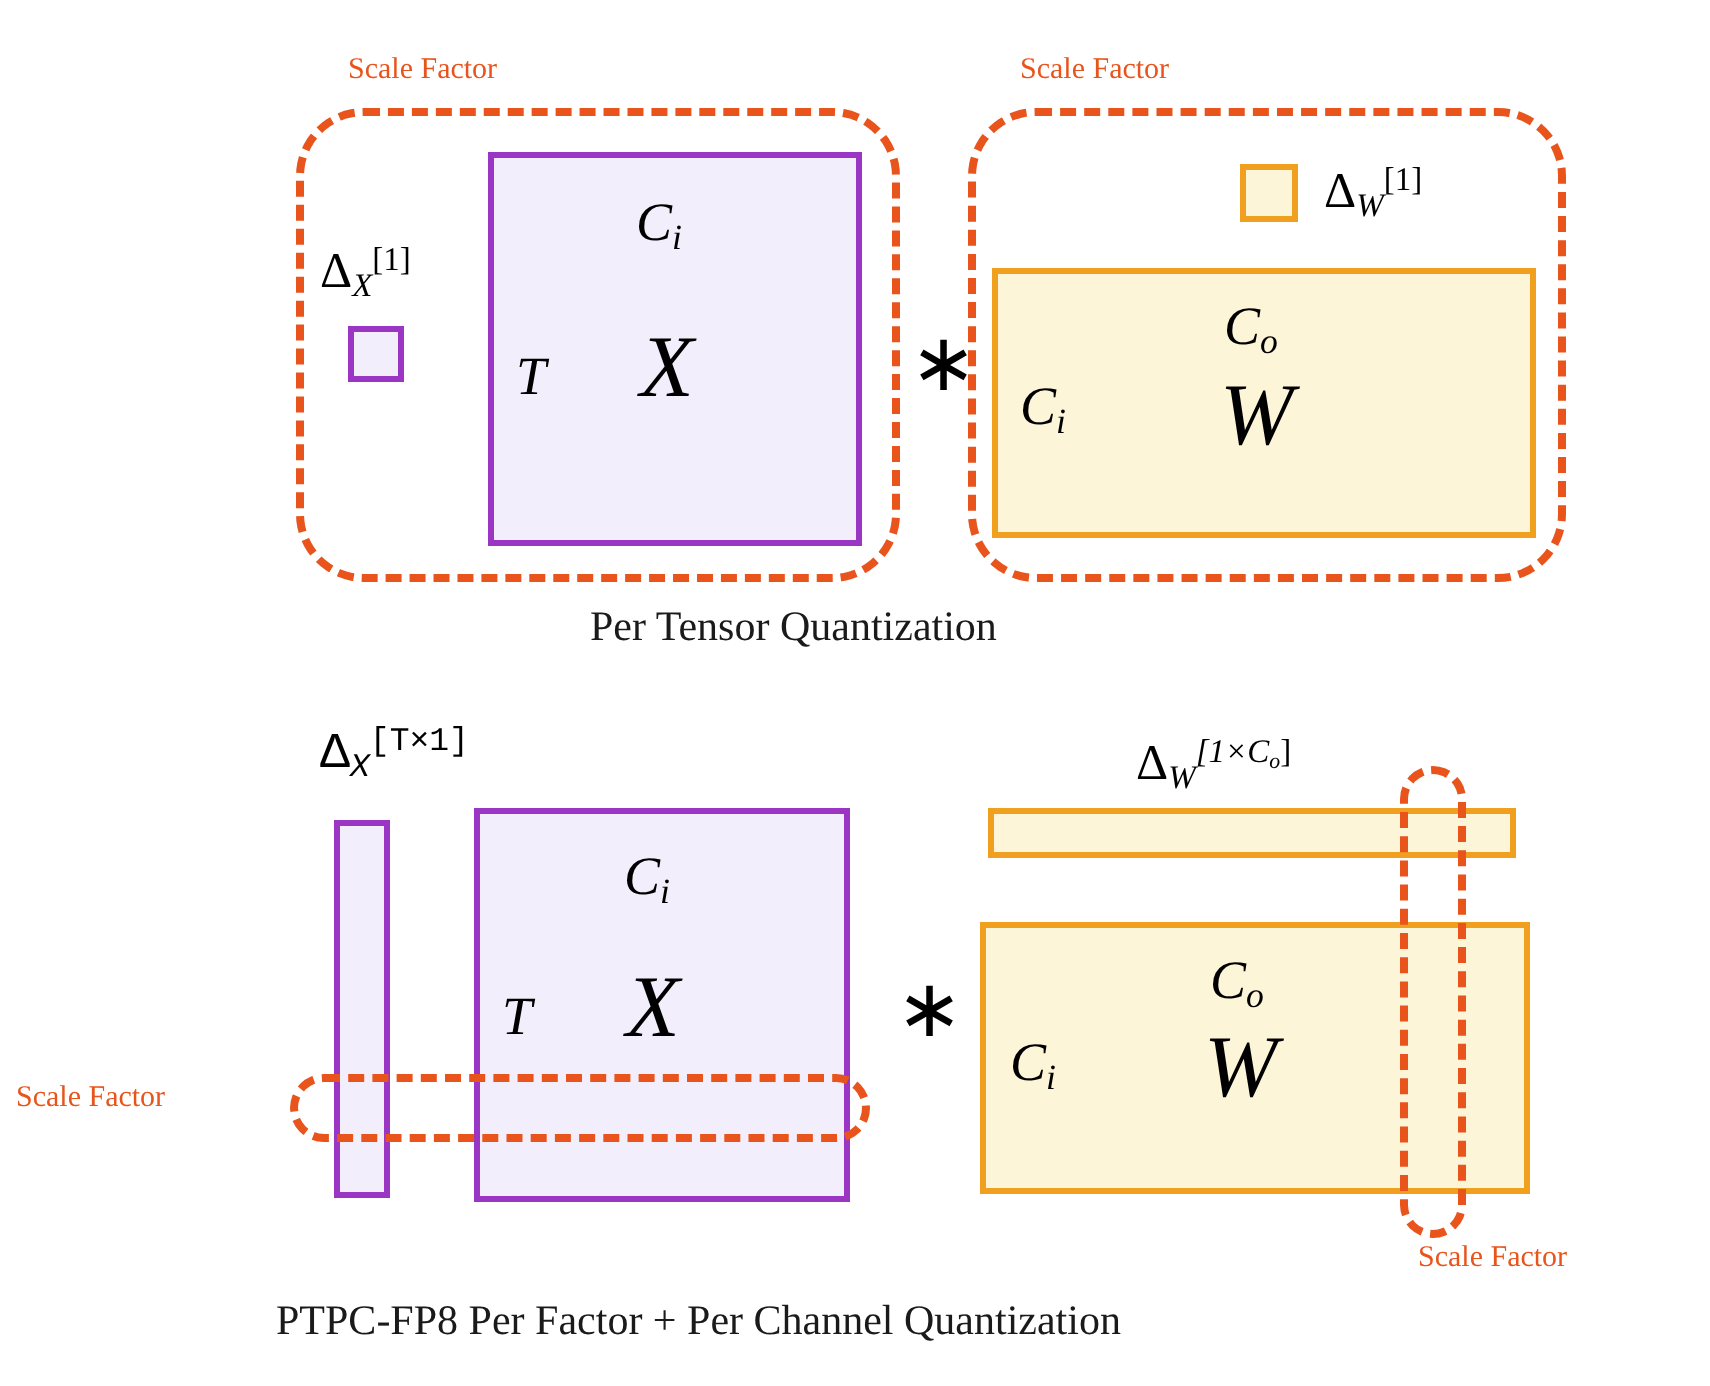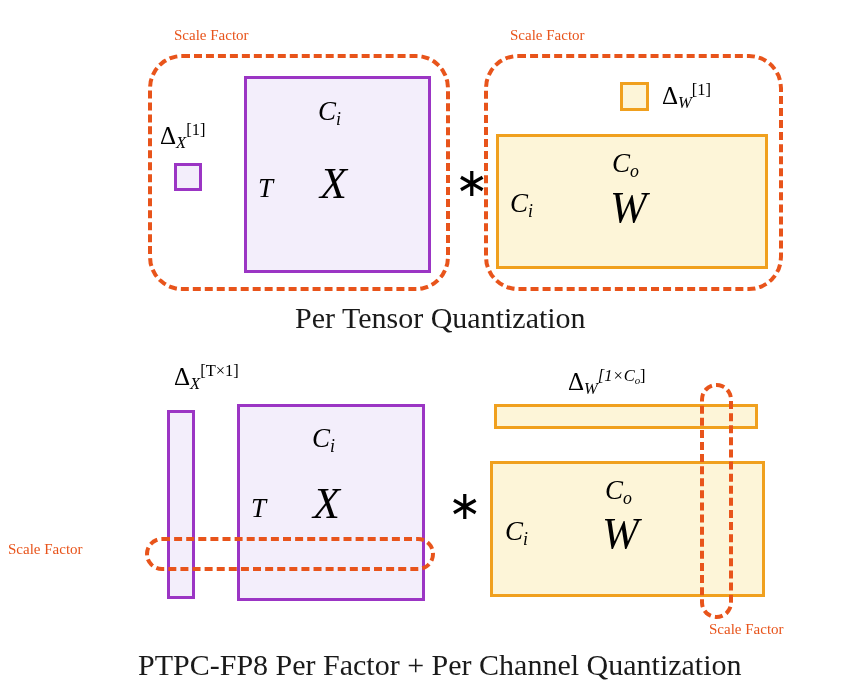--- a/index.html
+++ b/index.html
@@ -37,21 +37,21 @@
   .rounded-sm { border-radius: 18px; }
 
   
   .sf-label {
     color: #e8541b;
     font-size: 15px;
     line-height: 1;
     white-space: nowrap;
   }
   .caption {
-    font-size: 30px;
+    font-size: 21px;
     line-height: 1;
     white-space: nowrap;
     color: #1a1a1a;
   }
   .mathlabel {
     font-size: 25px;
     line-height: 1;
     white-space: nowrap;
     font-style: normal;
   }
@@ -126,21 +126,21 @@
 <div class="abs dim" style="left:612px; top:150px;">
   <span>C</span><sub>o</sub>
 </div>
 <div class="abs dim" style="left:510px; top:190px;">
   <span>C</span><sub>i</sub>
 </div>
 <div class="abs bigvar" style="left:610px; top:186px;">W</div>
 
 <div class="abs caption" style="left:295px; top:303px;">Per Tensor Quantization</div>
 
-<div class="abs mathlabel" style="left:174px; top:363px;">
+<div class="abs mathlabel" style="left:160px; top:363px;font-family:Liberation Mono, monospace;">
   <span>Δ</span><sub>X</sub><sup class="supnum">[T×1]</sup>
 </div>
 
 <div class="abs purple-box" style="left:167px; top:410px; width:28px; height:189px;"></div>
 
 <div class="abs purple-box" style="left:237px; top:404px; width:188px; height:197px;"></div>
 <div class="abs dim" style="left:312px; top:425px;">
   <span>C</span><sub>i</sub>
 </div>
 <div class="abs dim" style="left:251px; top:495px;">T</div>

